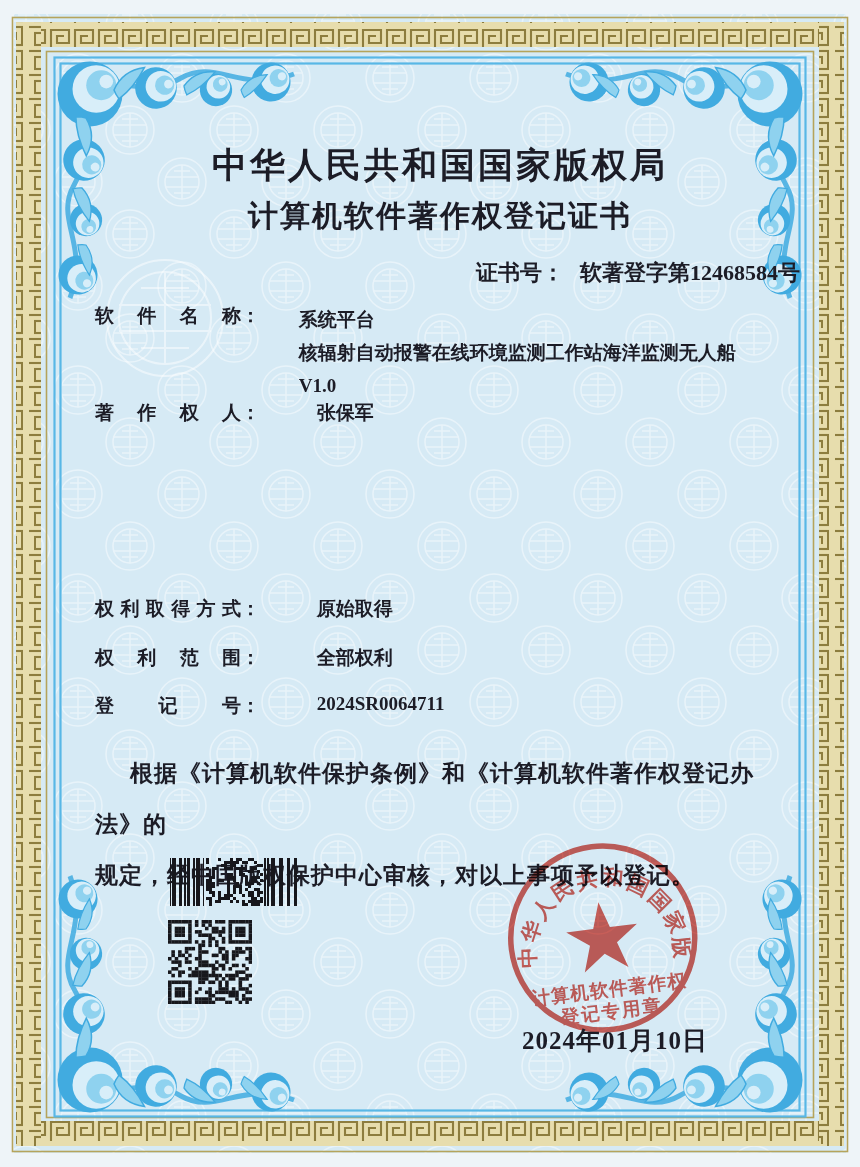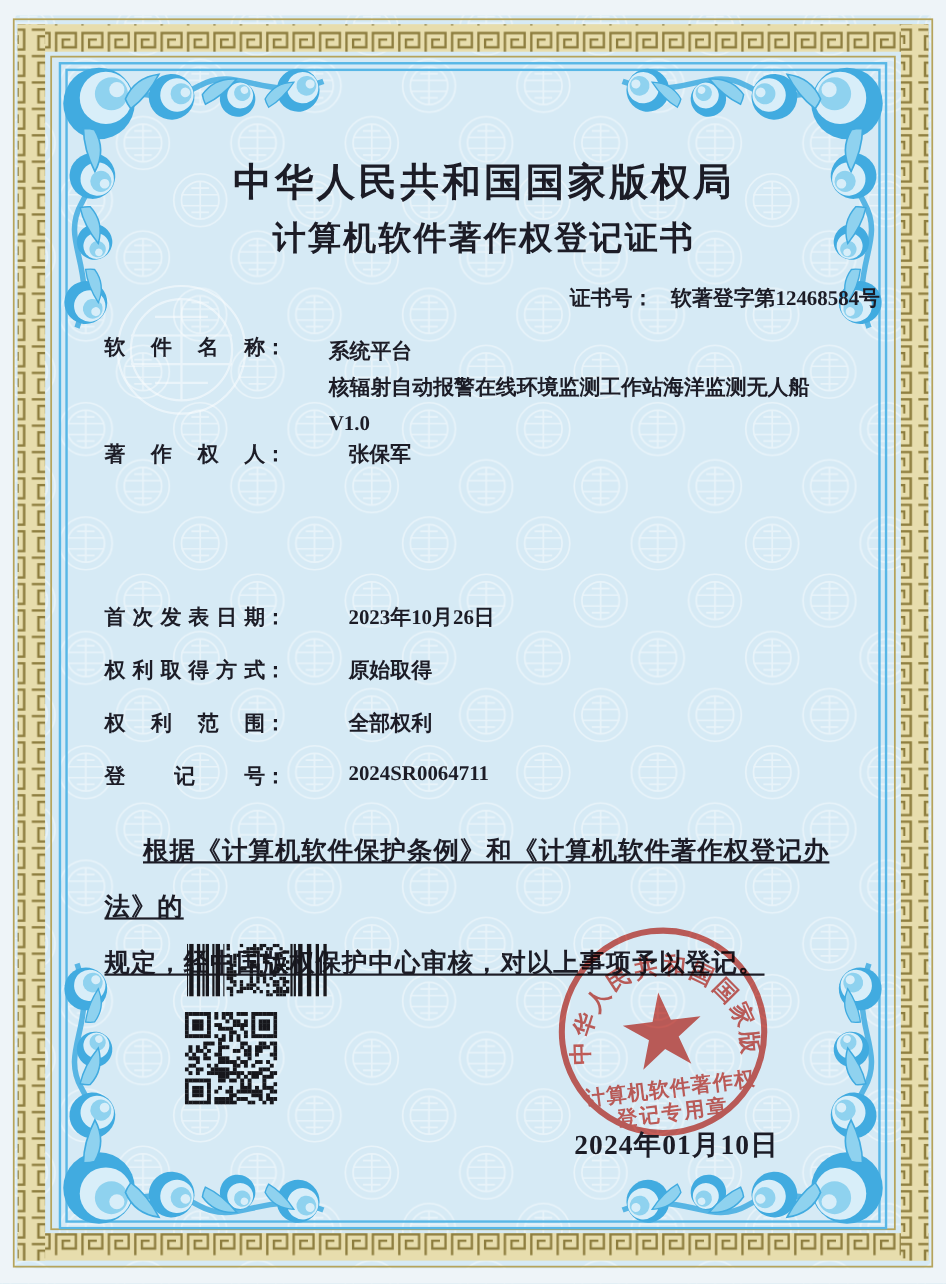--- a/index.html
+++ b/index.html
@@ -11,29 +11,29 @@
   html,body{margin:0;padding:0;background:#dfe9ef;}
   .page{position:relative;width:860px;height:1167px;background:var(--background);
         overflow:hidden;color:var(--text);
         font-family:"Liberation Serif","DejaVu Serif",serif;font-weight:700;padding-left:20px;}
   .frame-svg{position:absolute;left:0;top:0;pointer-events:none;}
   .abs{position:absolute;}
   .authority{left:0;right:0;top:142px;text-align:center;font-size:35px;
              letter-spacing:3px;}
   .main-title{left:0;right:0;top:196px;text-align:center;font-size:30px;
               letter-spacing:2px;}
-  .cert-no{right:80px;top:258px;font-size:19px;}
+  .cert-no{right:80px;top:258px;font-size:22px;}
   .cert-no .gap{display:inline-block;width:16px;}
   .row{left:95px;font-size:19px;white-space:nowrap;}
   .flabel{display:inline-block;width:146px;text-align:justify;text-align-last:justify;
           vertical-align:top;}
   .colon{display:inline-block;vertical-align:top;}
   .fvalue{display:inline-block;margin-left:52px;vertical-align:top;}
   .sw-lines{display:inline-block;margin-left:34px;vertical-align:top;line-height:33px;}
-  .statement{left:95px;width:700px;font-size:23px;letter-spacing:1px;line-height:51px;text-decoration:underline;}
+  .statement{left:95px;width:700px;font-size:23px;letter-spacing:1px;line-height:51px;}
   .indent{text-indent:35px;}
   .codes{image-rendering:pixelated;}
   .seal-wrap{left:503px;top:838px;width:200px;height:204px;transform:rotate(-7deg);
              opacity:.92;mix-blend-mode:multiply;}
   .issue-date{left:0px;width:100%;top:1024px;font-size:25px;letter-spacing:1px;}
   .issue-date span{position:absolute;left:522px;}
   .fA{fill:var(--flourish-blue);} .fB{fill:var(--flourish-mid);} .fC{fill:var(--flourish-light);}
   .wmg{stroke:#ffffff;fill:none;opacity:.45;stroke-width:1.5px;}
 </style>
 </head>
@@ -134,24 +134,20 @@
       <div>V1.0</div>
     </span>
   </div>
 
   <div class="abs row" style="top:400px;">
     <span class="flabel">著作权人</span><span class="colon">：</span>
     <span class="fvalue">张保军</span>
   </div>
 
 
-  <div class="abs row" style="top:548px;">
-    <span class="flabel">首次发表日期</span><span class="colon">：</span>
-    <span class="fvalue">2023年10月26日</span>
-  </div>
 
   <div class="abs row" style="top:596px;">
     <span class="flabel">权利取得方式</span><span class="colon">：</span>
     <span class="fvalue">原始取得</span>
   </div>
 
   <div class="abs row" style="top:645px;">
     <span class="flabel">权利范围</span><span class="colon">：</span>
     <span class="fvalue">全部权利</span>
   </div>

